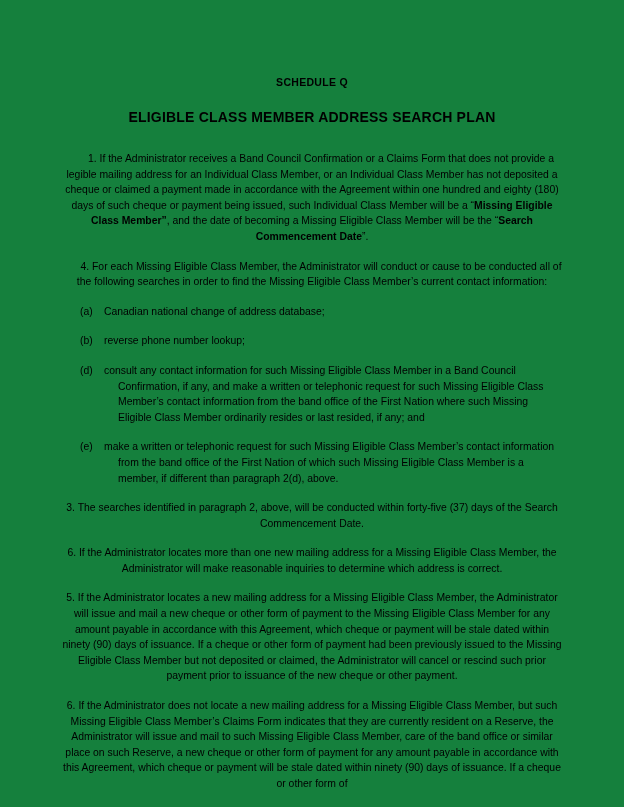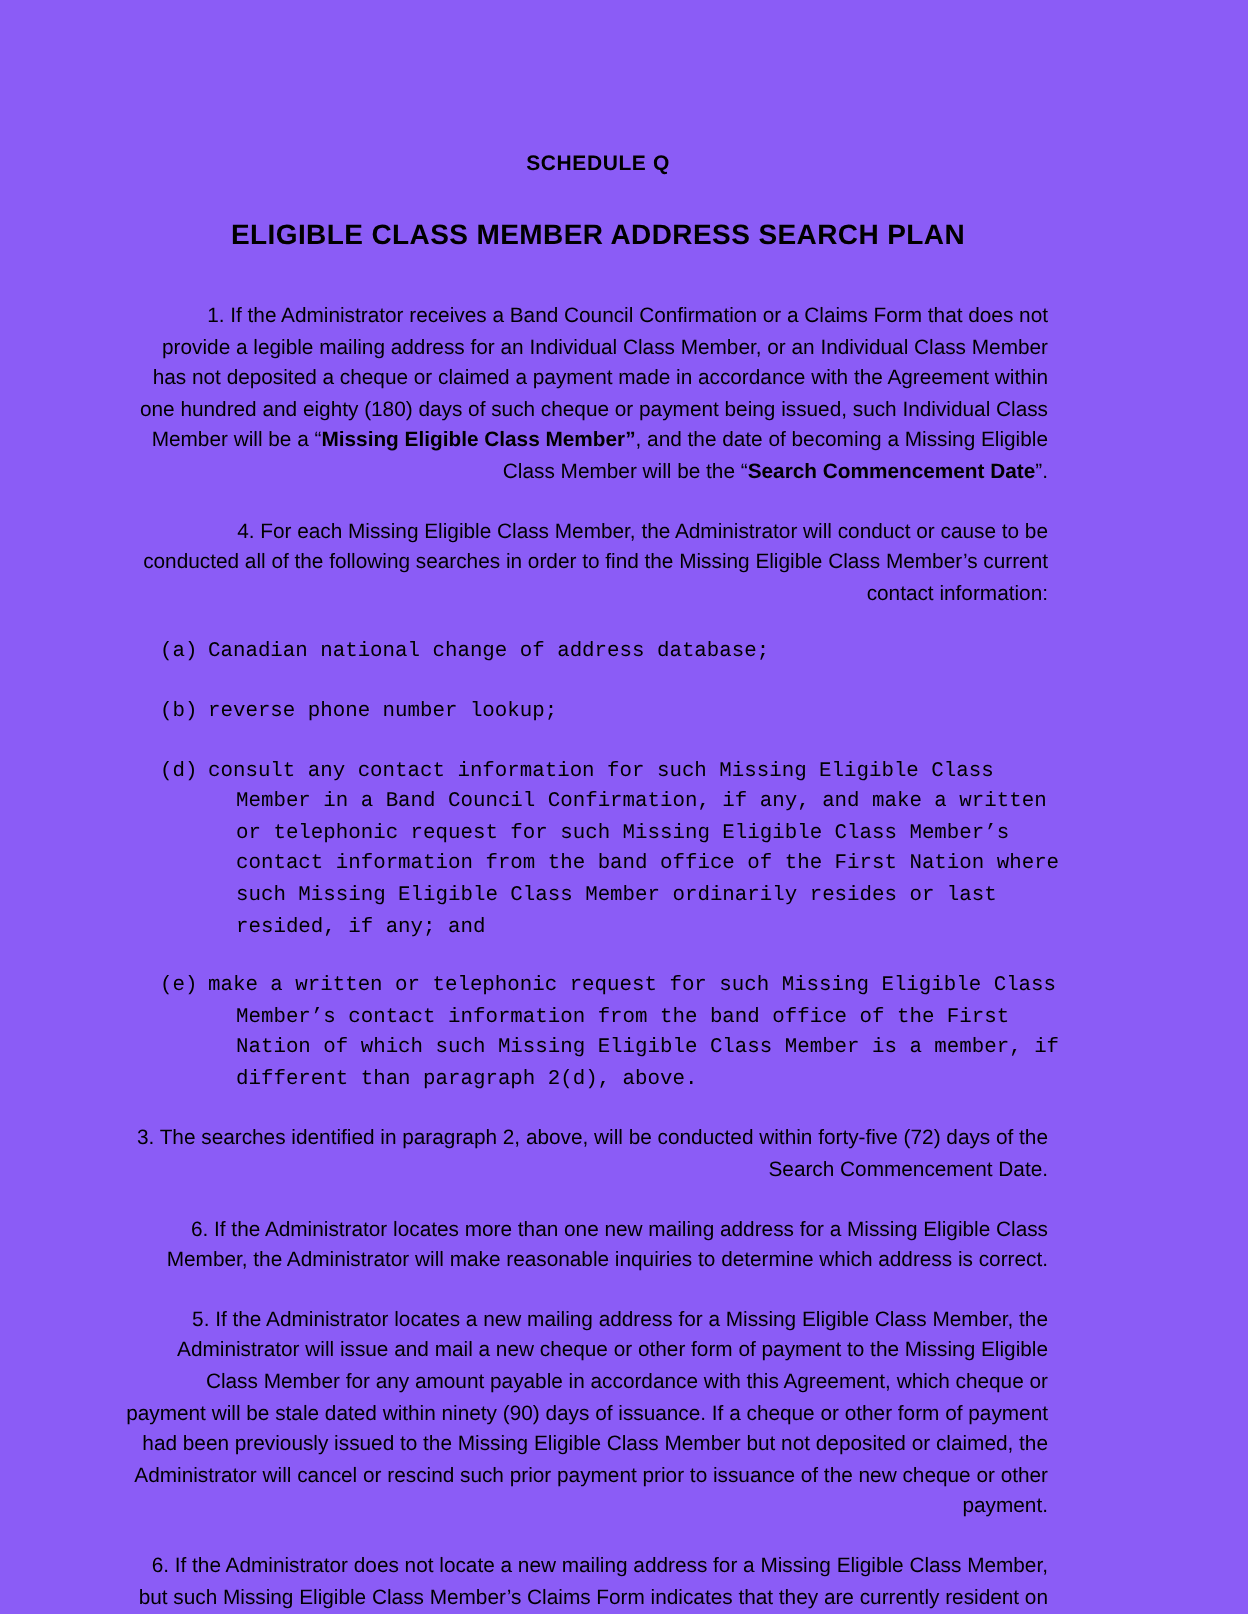--- a/index.html
+++ b/index.html
@@ -8,54 +8,53 @@
     background: #ffffff;
   }
   body {
     font-family: "Liberation Sans", sans-serif;
     color: #000000;
   }
   .page {
     width: 624px;
     height: 807px;
     box-sizing: border-box;
-    padding: 76px 88px 0 62px;
-    background: #8b5cf6;
+    padding: 76px 62px 0 62px;
+    background: #15803d;
     position: relative;
     overflow: hidden;
   }
   .doc-title {
     text-align: center;
     font-weight: bold;
     font-size: 10.5px;
     letter-spacing: 0.3px;
     margin: 0 0 21px 0;
   }
   .doc-subtitle {
     text-align: center;
     font-weight: bold;
     font-size: 14px;
     letter-spacing: 0.2px;
     margin: 0 0 26px 0;
   }
   p.para {
     font-size: 10.4px;
     line-height: 15.6px;
-    margin: 0 12px 14px 0;
-    text-align: right;
+    margin: 0 0 14px 0;
+    text-align: center;
     text-indent: 18px;
   }
   p.para.noindent {
     text-indent: 0;
   }
   .sub-list {
     margin: 0 0 0 0;
     padding: 0;
     list-style: none;
-    font-family: Liberation Mono, monospace;
   }
   .sub-item {
     font-size: 10.4px;
     line-height: 15.6px;
     margin: 0 0 14px 0;
     padding-left: 56px;
     text-indent: -38px;
     padding-right: 6px;
   }
   .sub-item:last-child {
@@ -90,18 +89,18 @@
       <span class="sub-label">(b)</span><span>reverse phone number lookup;</span>
     </li>
     <li class="sub-item">
       <span class="sub-label">(d)</span><span>consult any contact information for such Missing Eligible Class Member in a Band Council Confirmation, if any, and make a written or telephonic request for such Missing Eligible Class Member’s contact information from the band office of the First Nation where such Missing Eligible Class Member ordinarily resides or last resided, if any; and</span>
     </li>
     <li class="sub-item">
       <span class="sub-label">(e)</span><span>make a written or telephonic request for such Missing Eligible Class Member’s contact information from the band office of the First Nation of which such Missing Eligible Class Member is a member, if different than paragraph 2(d), above.</span>
     </li>
   </ul>
 
-  <p class="para noindent">3. The searches identified in paragraph 2, above, will be conducted within forty-five (72) days of the Search Commencement Date.</p>
+  <p class="para noindent">3. The searches identified in paragraph 2, above, will be conducted within forty-five (37) days of the Search Commencement Date.</p>
   <p class="para noindent">6. If the Administrator locates more than one new mailing address for a Missing Eligible Class Member, the Administrator will make reasonable inquiries to determine which address is correct.</p>
   <p class="para noindent">5. If the Administrator locates a new mailing address for a Missing Eligible Class Member, the Administrator will issue and mail a new cheque or other form of payment to the Missing Eligible Class Member for any amount payable in accordance with this Agreement, which cheque or payment will be stale dated within ninety (90) days of issuance. If a cheque or other form of payment had been previously issued to the Missing Eligible Class Member but not deposited or claimed, the Administrator will cancel or rescind such prior payment prior to issuance of the new cheque or other payment.</p>
   <p class="para noindent">6. If the Administrator does not locate a new mailing address for a Missing Eligible Class Member, but such Missing Eligible Class Member’s Claims Form indicates that they are currently resident on a Reserve, the Administrator will issue and mail to such Missing Eligible Class Member, care of the band office or similar place on such Reserve, a new cheque or other form of payment for any amount payable in accordance with this Agreement, which cheque or payment will be stale dated within ninety (90) days of issuance. If a cheque or other form of</p>
 
 </div>
 
 </body></html>

